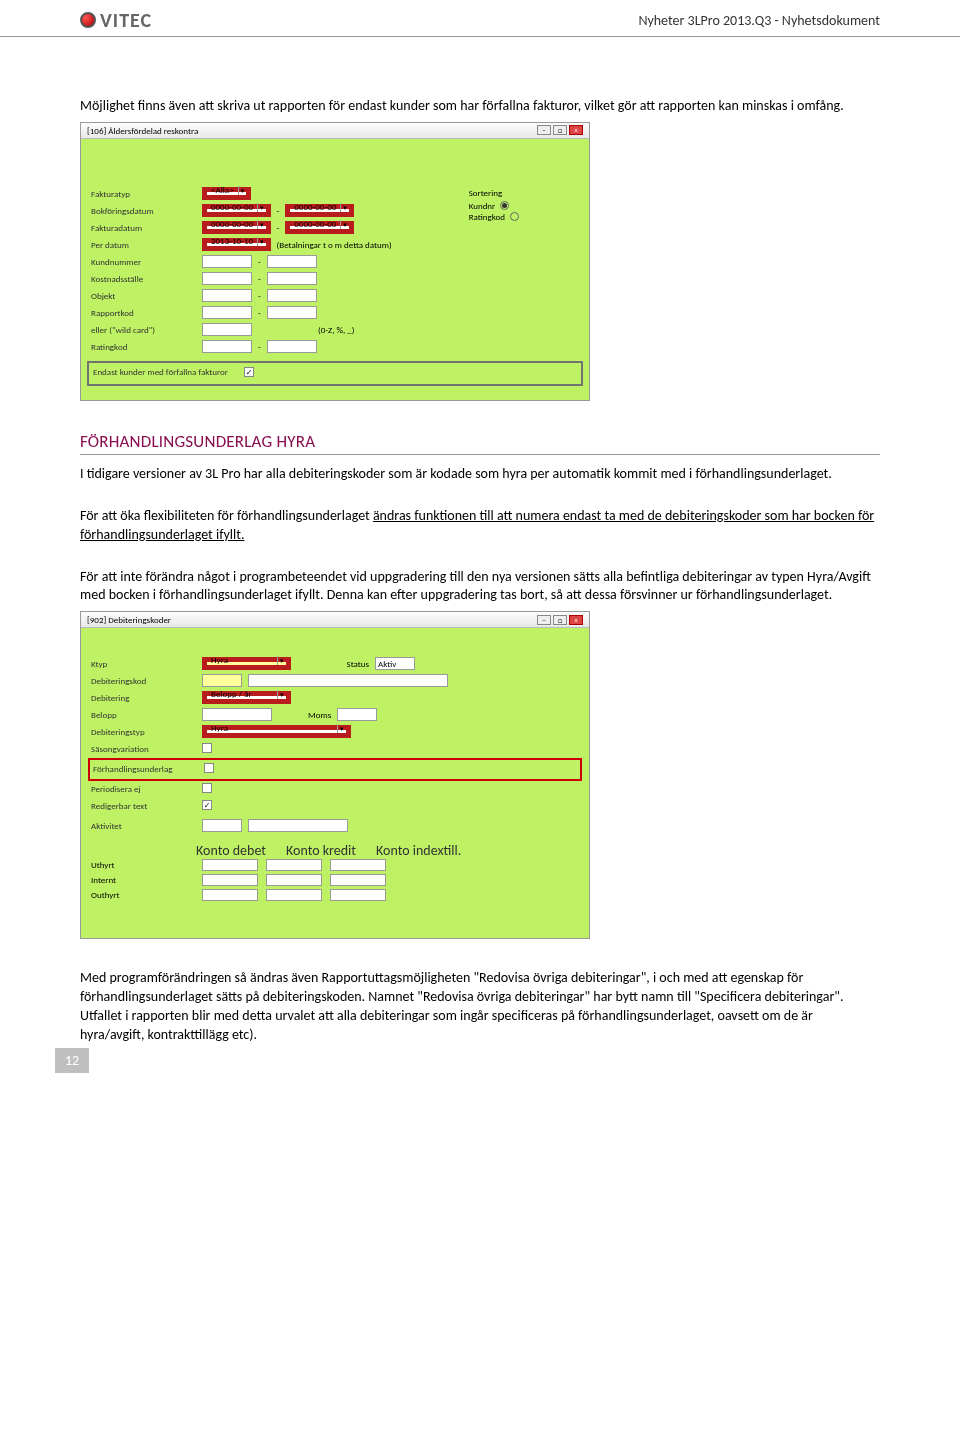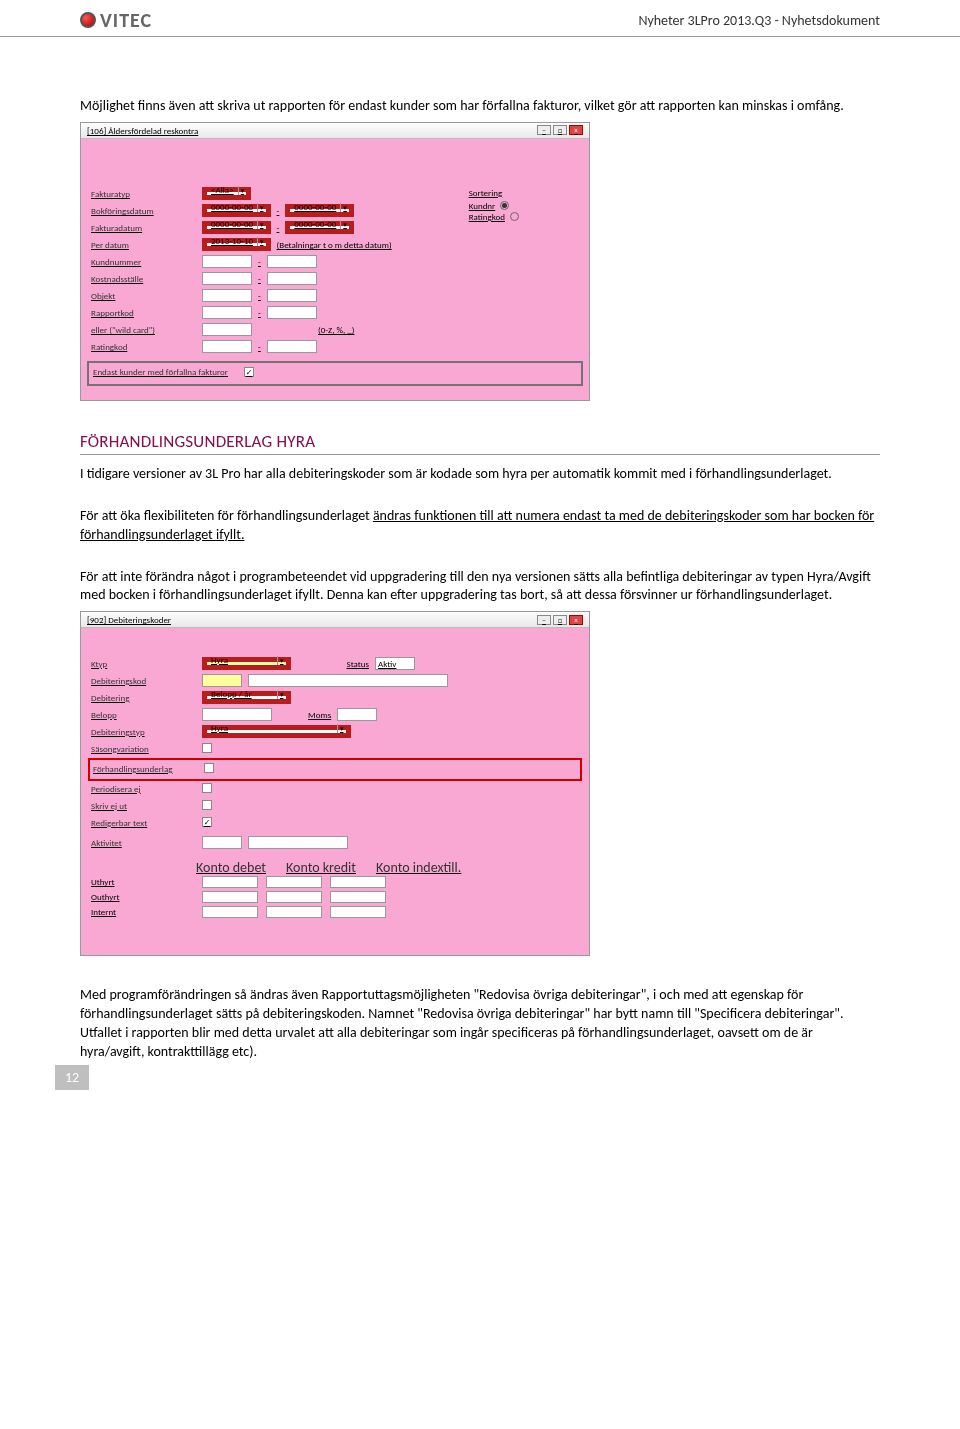--- a/index.html
+++ b/index.html
@@ -40,25 +40,24 @@
   }
   .content {
     padding: 60px 80px 40px 80px;
   }
   .para {
     margin-bottom: 6px;
     line-height: 1.35;
   }
   .win {
     border: 1px solid #999;
-    background: #f9a8d4;
+    background: #bef264;
     margin: 6px 0 30px 0;
     font-size: 9px;
     width: 510px;
-    text-decoration: underline;
   }
   .win-title {
     background: linear-gradient(#fdfdfd,#e8e8e8);
     border-bottom: 1px solid #bbb;
     padding: 2px 6px;
     display: flex;
     justify-content: space-between;
     align-items: center;
   }
   .win-ctrl { display:flex; gap:2px; }
@@ -292,24 +291,20 @@
         <div class="form-row">
           <span class="lbl">Förhandlingsunderlag</span>
           <span class="chk"></span>
         </div>
       </div>
       <div class="form-row">
         <span class="lbl">Periodisera ej</span>
         <span class="chk"></span>
       </div>
       <div class="form-row">
-        <span class="lbl">Skriv ej ut</span>
-        <span class="chk"></span>
-      </div>
-      <div class="form-row">
         <span class="lbl">Redigerbar text</span>
         <span class="chk">✓</span>
       </div>
       <div class="form-row" style="margin-top:6px">
         <span class="lbl">Aktivitet</span>
         <span class="inp" style="width:40px"></span>
         <span class="inp" style="width:100px"></span>
       </div>
 
       <div class="account-hdr">
@@ -317,27 +312,27 @@
         <span>Konto kredit</span>
         <span>Konto indextill.</span>
       </div>
       <div class="account-row">
         <span class="acc-lbl">Uthyrt</span>
         <span class="acc-cell"></span>
         <span class="acc-cell"></span>
         <span class="acc-cell"></span>
       </div>
       <div class="account-row">
+        <span class="acc-lbl">Internt</span>
+        <span class="acc-cell"></span>
+        <span class="acc-cell"></span>
+        <span class="acc-cell"></span>
+      </div>
+      <div class="account-row">
         <span class="acc-lbl">Outhyrt</span>
-        <span class="acc-cell"></span>
-        <span class="acc-cell"></span>
-        <span class="acc-cell"></span>
-      </div>
-      <div class="account-row">
-        <span class="acc-lbl">Internt</span>
         <span class="acc-cell"></span>
         <span class="acc-cell"></span>
         <span class="acc-cell"></span>
       </div>
       <div style="height:20px"></div>
     </div>
   </div>
 
   <p class="para">Med programförändringen så ändras även Rapportuttagsmöjligheten "Redovisa övriga debiteringar", i och med att egenskap för förhandlingsunderlaget sätts på debiteringskoden. Namnet "Redovisa övriga debiteringar" har bytt namn till "Specificera debiteringar". Utfallet i rapporten blir med detta urvalet att alla debiteringar som ingår specificeras på förhandlingsunderlaget, oavsett om de är hyra/avgift, kontrakttillägg etc).</p>
 

